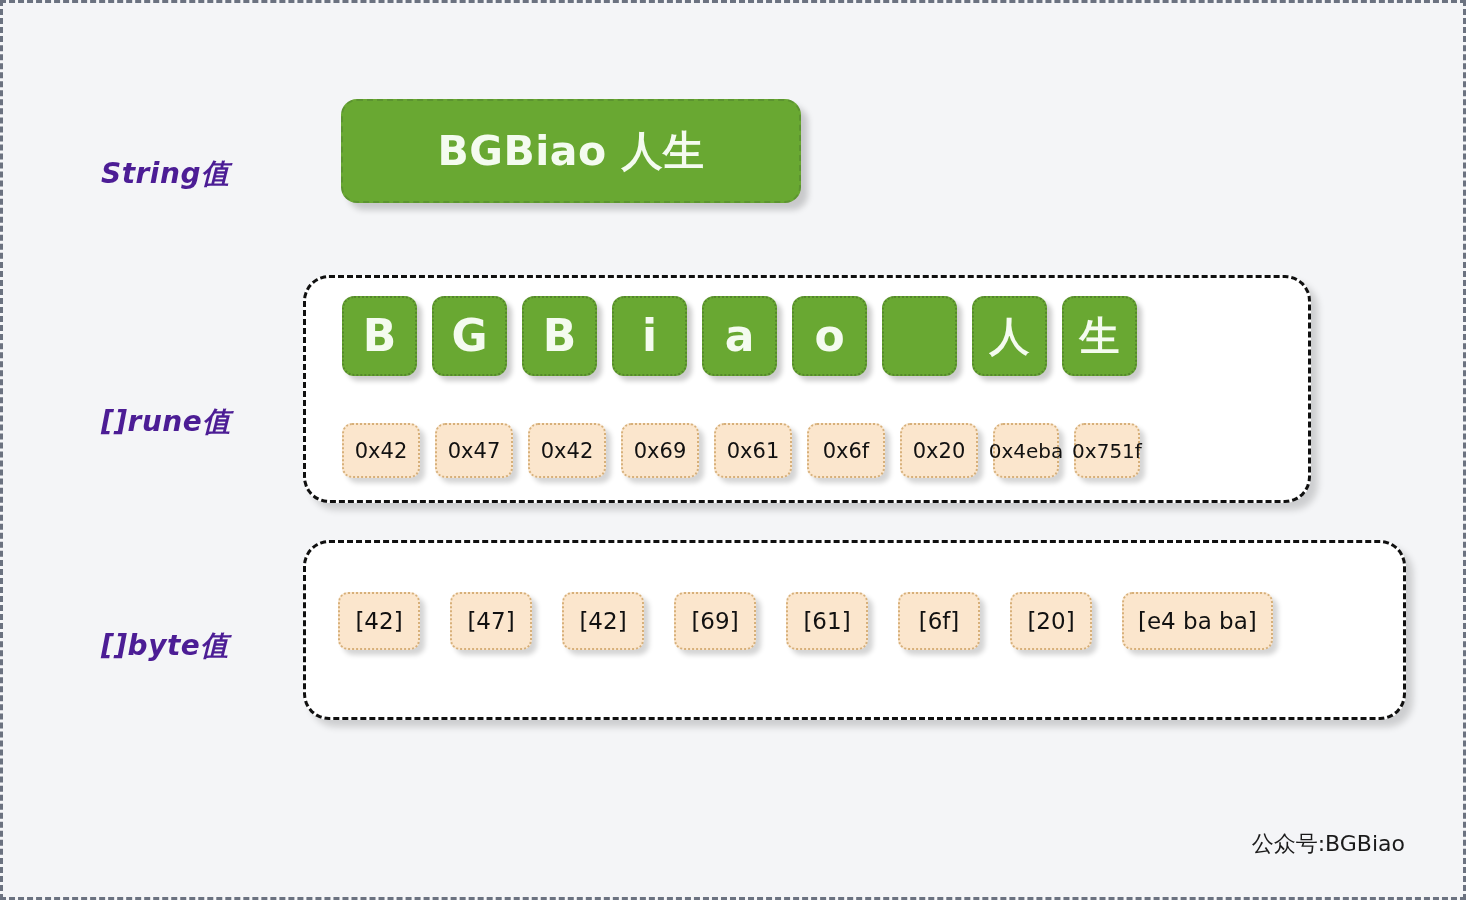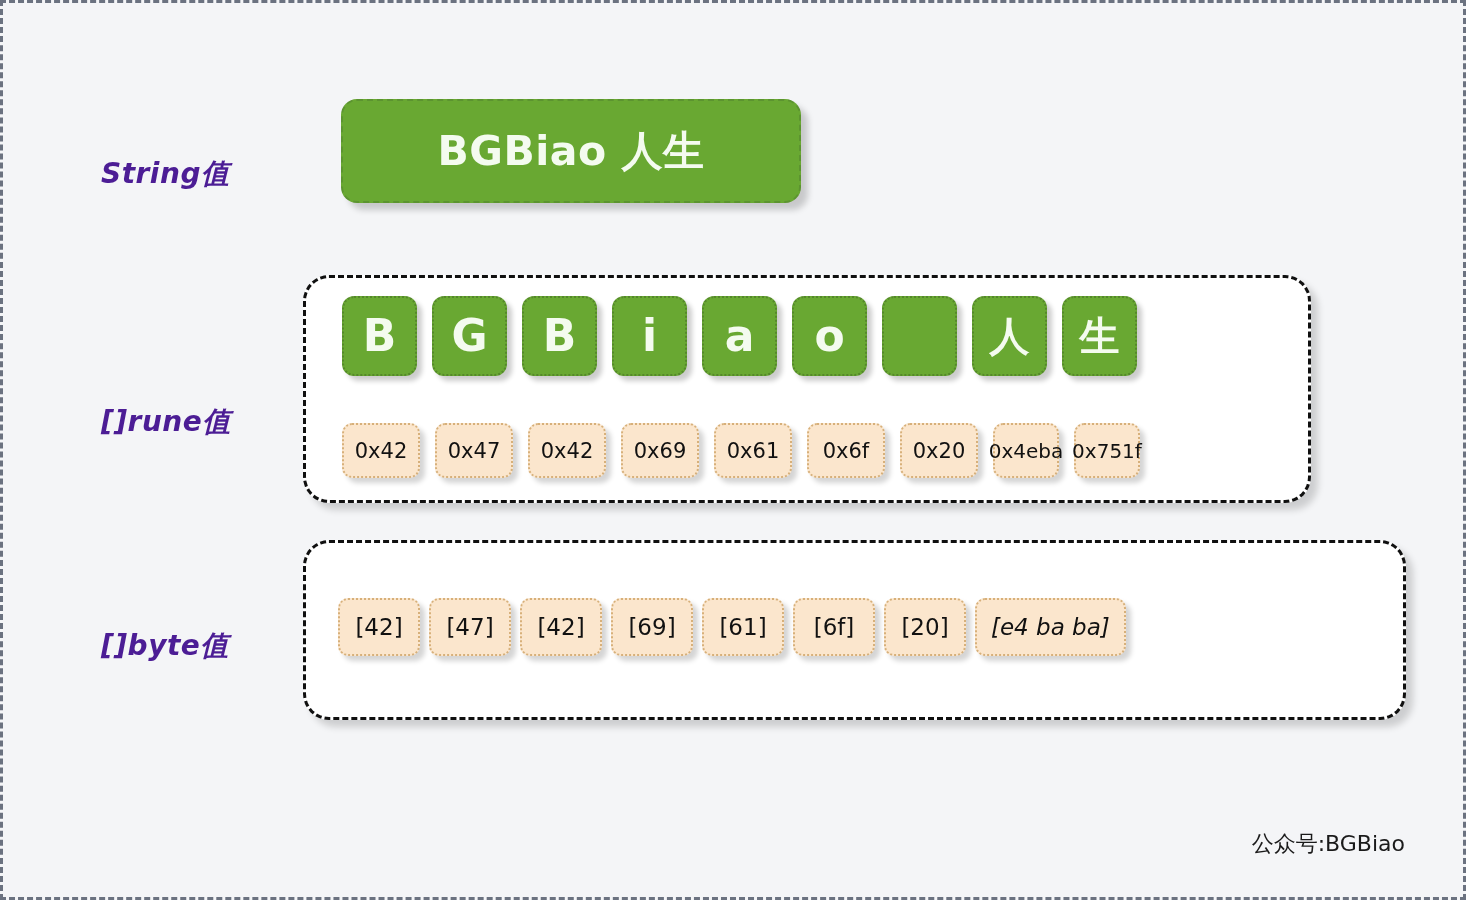--- a/index.html
+++ b/index.html
@@ -142,32 +142,32 @@
   }
   .hex-chip.wide {
     width: 66px;
     font-size: 20px;
   }
 
   
   .byte-row {
     position: absolute;
     left: 32px;
-    top: 55px;
-    display: flex;
-    gap: 9px;
+    top: 49px;
+    display: flex;
+    gap: 30px;
     align-items: center;
   }
   .byte-chip {
     height: 58px;
     min-width: 82px;
     padding: 0 14px;
     font-size: 23px;
   }
-  .byte-chip.wide { min-width: 130px; font-style: italic; }
+  .byte-chip.wide { min-width: 130px; }
 
   
   .watermark {
     position: absolute;
     right: 58px;
     bottom: 38px;
     font-family: "DejaVu Sans", "Liberation Sans", sans-serif;
     font-weight: normal;
     font-size: 22px;
     color: #1a1a1a;

